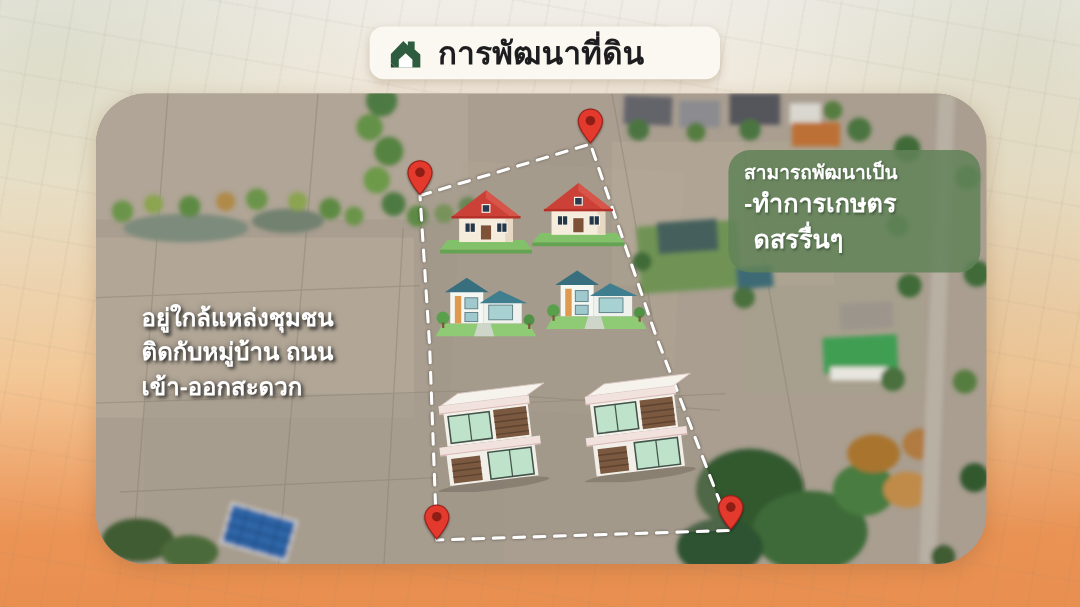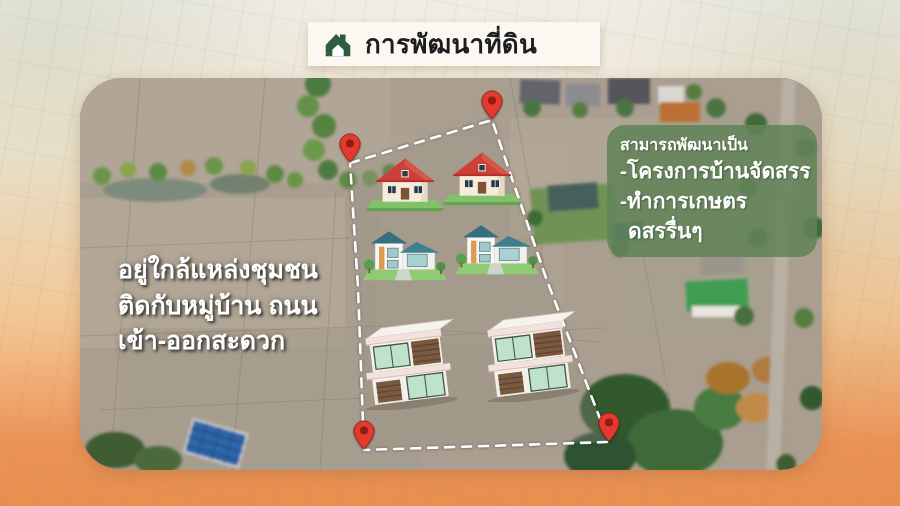--- a/index.html
+++ b/index.html
@@ -8,32 +8,32 @@
     background:linear-gradient(180deg,#f0ede7 0%,#f3e7d2 30%,#f4c897 62%,#eb9355 88%,#e88f50 100%);}
   .bg-texture{position:absolute;inset:0;pointer-events:none;
     background:
       radial-gradient(circle at 5% 9%, rgba(118,148,92,.16), transparent 30%),
       radial-gradient(circle at 95% 7%, rgba(118,148,92,.14), transparent 28%),
       radial-gradient(circle at 91% 50%, rgba(150,118,62,.10), transparent 30%),
       repeating-linear-gradient(100deg, rgba(140,130,110,.06) 0 2px, transparent 2px 30px),
       repeating-linear-gradient(10deg, rgba(140,130,110,.05) 0 2px, transparent 2px 44px);}
   
   .header-banner{position:absolute;left:308px;top:22px;width:292px;height:44px;
-    background:#fbf8f2;border-radius:1px;box-shadow:0 3px 8px rgba(120,85,50,.28);
+    background:#fbf8f2;border-radius:12px;box-shadow:0 3px 8px rgba(120,85,50,.28);
     display:flex;align-items:center;gap:10px;padding-left:13px;box-sizing:border-box;z-index:5;}
   .header-title{font-size:26px;font-weight:700;color:#1d1d1f;letter-spacing:.3px;line-height:1;}
   
   .photo{position:absolute;left:80px;top:78px;width:742px;height:392px;border-radius:42px;
     overflow:hidden;background:#a99e90;box-shadow:0 5px 16px rgba(130,85,45,.25);z-index:2;}
   .photo > svg.layer{position:absolute;left:0;top:0;}
   .house{position:absolute;}
   .pin{position:absolute;width:22px;height:30px;filter:drop-shadow(0 1px 1px rgba(0,0,0,.45));}
   
   .left-caption{position:absolute;left:38px;top:174px;width:240px;color:#fff;font-weight:700;
-    font-size:25px;line-height:1.42;text-shadow:2px 2px 3px rgba(35,35,35,.85),0 0 6px rgba(35,35,35,.4);}
+    font-size:20px;line-height:1.42;text-shadow:2px 2px 3px rgba(35,35,35,.85),0 0 6px rgba(35,35,35,.4);}
   
   .info-box{position:absolute;left:527px;top:47px;width:210px;box-sizing:border-box;
     background:rgba(96,130,88,.85);border-radius:18px;padding:9px 8px 11px 13px;
     color:#fff;font-weight:700;text-shadow:1px 1px 2px rgba(30,50,30,.5);}
   .info-title{font-size:16px;line-height:1.4;white-space:nowrap;}
   .info-line{font-size:21px;line-height:1.42;white-space:nowrap;}
   .info-line.indent{padding-left:8px;}
   
   .price-badge{position:absolute;left:357px;top:474px;height:27px;min-width:220px;z-index:4;
     background:#4e6b48;border-radius:14px;display:flex;align-items:center;justify-content:center;
@@ -259,19 +259,18 @@
       </svg>
 
     <div class="left-caption">
       <div>อยู่ใกล้แหล่งชุมชน</div>
       <div>ติดกับหมู่บ้าน ถนน</div>
       <div>เข้า-ออกสะดวก</div>
     </div>
 
     <div class="info-box">
       <div class="info-title">สามารถพัฒนาเป็น</div>
-      <div class="info-line">-โครงการบ้านจัดสรร</div>
       <div class="info-line">-ทำการเกษตร</div>
       <div class="info-line indent">ดสรรื่นๆ</div>
     </div>
   </div>
 
 </div>
 
 </body></html>

